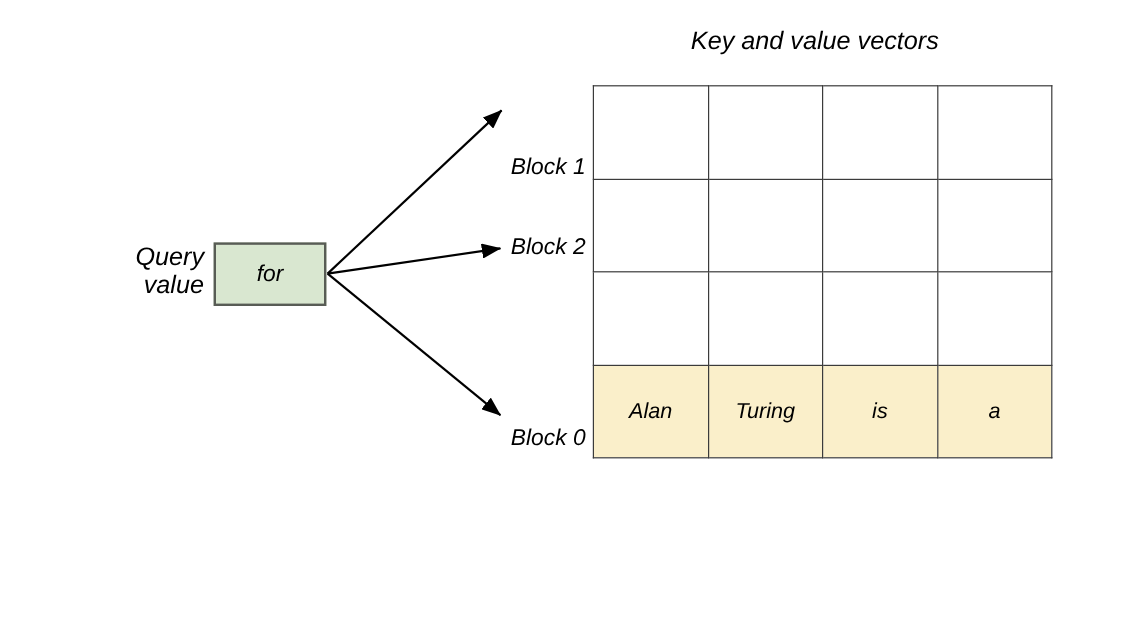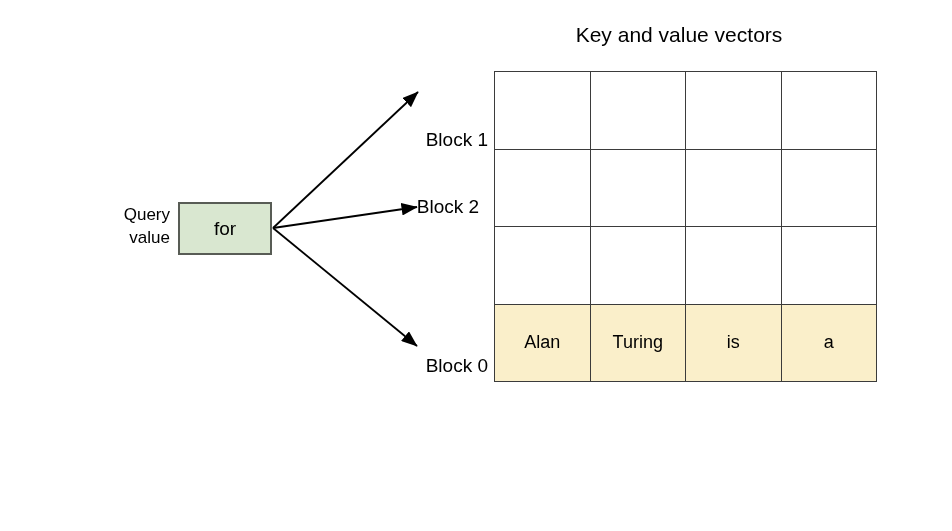--- a/index.html
+++ b/index.html
@@ -11,20 +11,21 @@
     height: 531px;
     background: #ffffff;
     font-family: "Liberation Sans", sans-serif;
     color: #000000;
     overflow: hidden;
   }
   #stage {
     position: relative;
     width: 952px;
     height: 418px;
+    font-style: italic;
   }
 
   
   #diagram-title {
     position: absolute;
     left: 494px;
     top: 22px;
     width: 370px;
     text-align: center;
     font-size: 21px;
@@ -33,21 +34,21 @@
     white-space: nowrap;
   }
 
   
   #query-vector-label {
     position: absolute;
     left: 60px;
     top: 203px;
     width: 110px;
     text-align: right;
-    font-size: 17px;
+    font-size: 21px;
     line-height: 23px;
   }
   #query-vector-label .ln {
     display: block;
   }
 
   
   #query-vector-box {
     position: absolute;
     left: 178px;
@@ -138,21 +139,21 @@
       </marker>
     </defs>
     <g id="arrow-group">
         <line x1="273" y1="228" x2="418" y2="92" stroke="#000000" stroke-width="1.8" marker-end="url(#arrowhead)"></line>
         <line x1="273" y1="228" x2="417" y2="207" stroke="#000000" stroke-width="1.8" marker-end="url(#arrowhead)"></line>
         <line x1="273" y1="228" x2="417" y2="346" stroke="#000000" stroke-width="1.8" marker-end="url(#arrowhead)"></line>
       </g>
   </svg>
 
   <div class="block-label" id="block-label-1" style="top:88px;margin-top:40px;">Block 1</div>
-  <div class="block-label" id="block-label-2" style="top:195px;text-align:center;">Block 2</div>
+  <div class="block-label" id="block-label-2" style="top:195px;">Block 2</div>
   <div class="block-label" id="block-label-0" style="top:354px;">Block 0</div>
 
   <table id="kv-grid">
     <tbody id="kv-grid-body">
         <tr>
           <td></td>
           <td></td>
           <td></td>
           <td></td>
         </tr>

